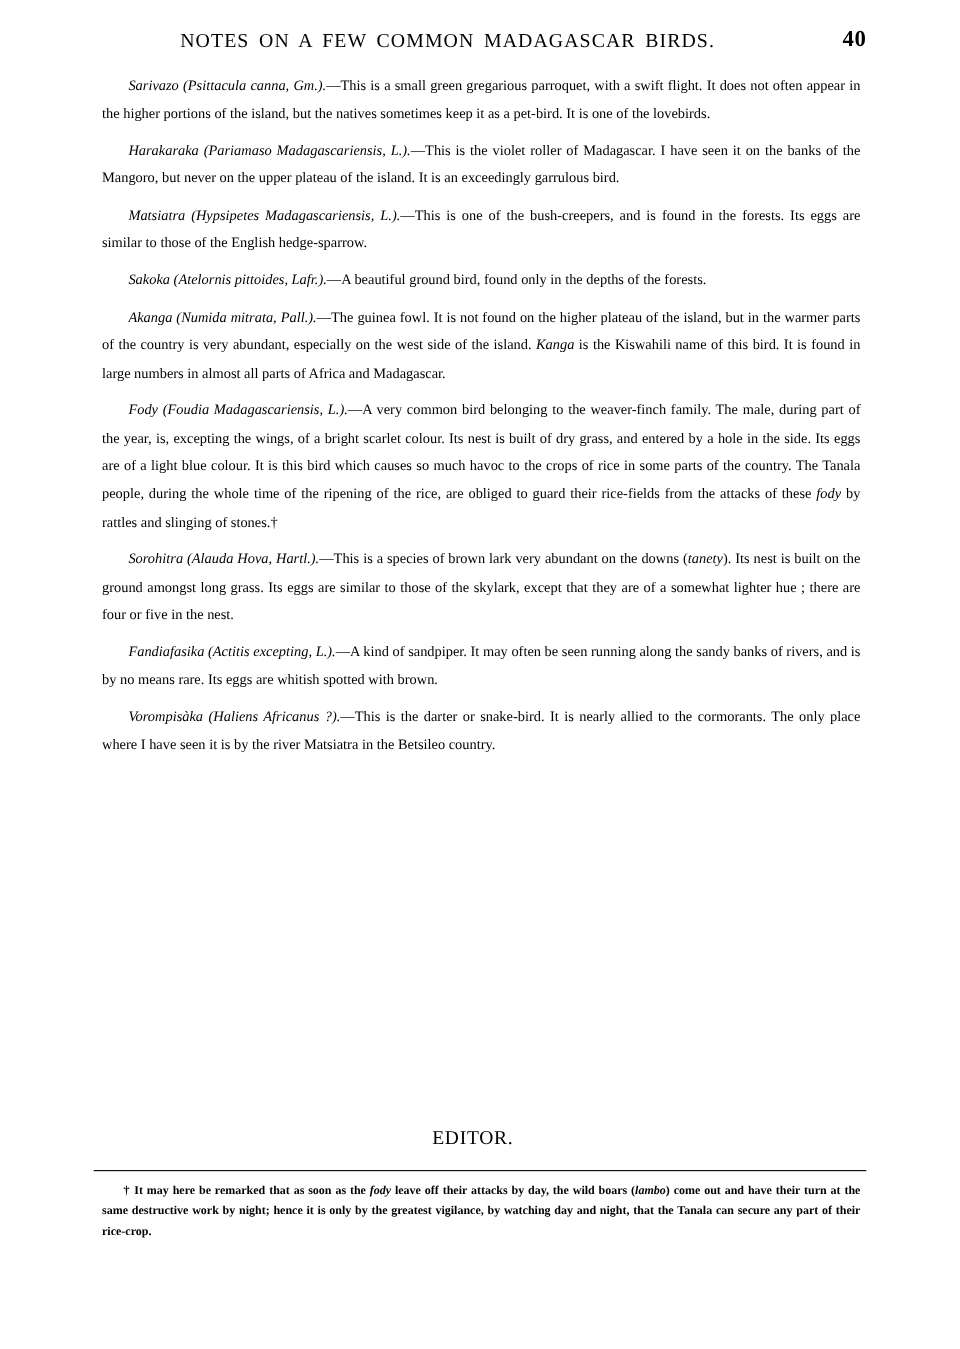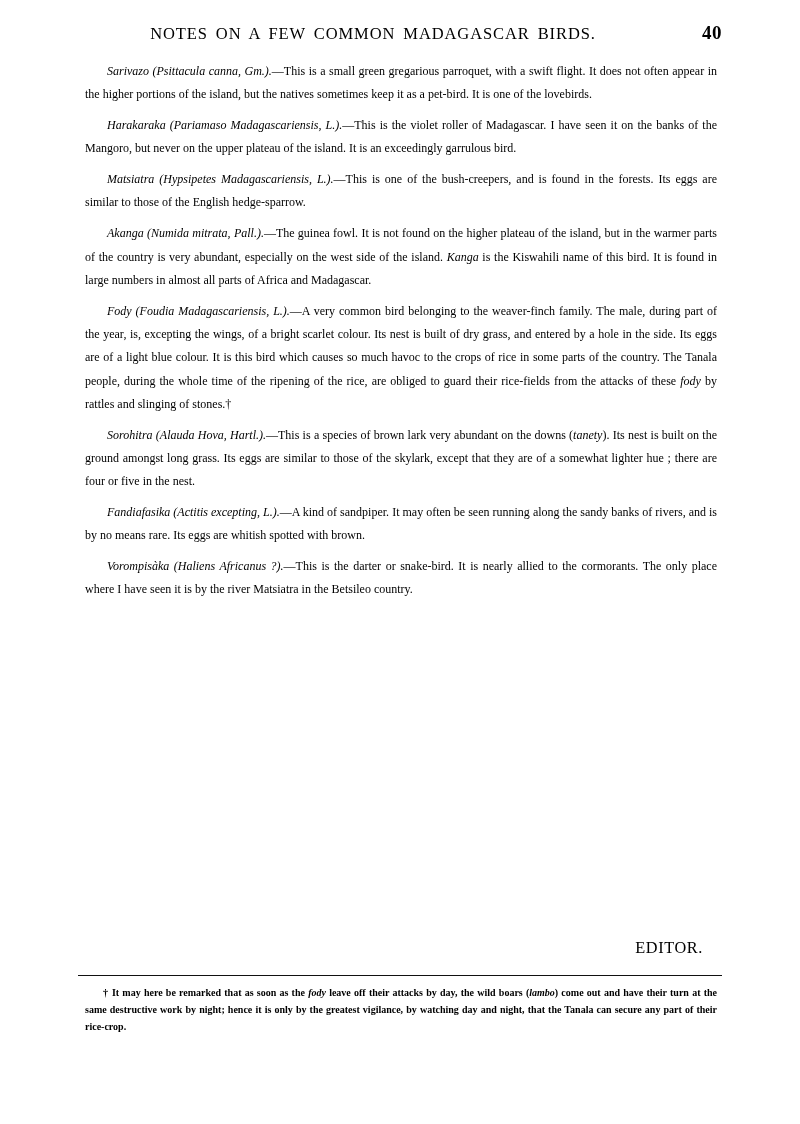--- a/index.html
+++ b/index.html
@@ -72,21 +72,21 @@
   }
   p.para:last-child { margin-bottom: 0; }
   .it { font-style: italic; }
 
   
   .signature {
     position: absolute;
     left: 85px;
     top: 938px;
     width: 632px;
-    text-align: right;
+    text-align: center;
     font-size: 16.3px;
     font-variant: small-caps;
     text-transform: uppercase;
     letter-spacing: 0.6px;
     padding-right: 14px;
     box-sizing: border-box;
   }
 
   
   .fn-rule {
@@ -128,20 +128,21 @@
 
   <div class="textblock">
 
     <p class="para"><span class="it">Sarivazo</span> <span class="it">(Psittacula canna</span><span class="it">, Gm.).</span><span>—This is a small green gregarious parroquet, with a swift flight. It does not often appear in the higher portions of the island, but the natives sometimes keep it as a pet-bird. It is one of the lovebirds.</span></p>
 
     <p class="para"><span class="it">Harakaraka</span> <span class="it">(Pariamaso Madagascariensis</span><span class="it">, L.).</span><span>—This is the violet roller of Madagascar. I have seen it on the banks of the Mangoro, but never on the upper plateau of the island. It is an exceedingly garrulous bird.</span></p>
 
     <p class="para"><span class="it">Matsiatra</span> <span class="it">(Hypsipetes Madagascariensis</span><span class="it">, L.).</span><span>—This is one of the bush-creepers, and is found in the forests. Its eggs are similar to those of the English hedge-sparrow.</span></p>
 
 
+    <p class="para"><span class="it">Sakoka</span> <span class="it">(Atelornis pittoides</span><span class="it">, Lafr.).</span><span>—A beautiful ground bird, found only in the depths of the forests.</span></p>
 
     <p class="para"><span class="it">Akanga</span> <span class="it">(Numida mitrata</span><span class="it">, Pall.).</span><span>—The guinea fowl. It is not found on the higher plateau of the island, but in the warmer parts of the country is very abundant, especially on the west side of the island. </span><span class="it">Kanga</span><span> is the Kiswahili name of this bird. It is found in large numbers in almost all parts of Africa and Madagascar.</span></p>
 
     <p class="para"><span class="it">Fody</span> <span class="it">(Foudia Madagascariensis</span><span class="it">, L.).</span><span>—A very common bird belonging to the weaver-finch family. The male, during part of the year, is, excepting the wings, of a bright scarlet colour. Its nest is built of dry grass, and entered by a hole in the side. Its eggs are of a light blue colour. It is this bird which causes so much havoc to the crops of rice in some parts of the country. The Tanala people, during the whole time of the ripening of the rice, are obliged to guard their rice-fields from the attacks of these </span><span class="it">fody</span><span> by rattles and slinging of stones.†</span></p>
 
     <p class="para"><span class="it">Sorohitra</span> <span class="it">(Alauda Hova</span><span class="it">, Hartl.).</span><span>—This is a species of brown lark very abundant on the downs (</span><span class="it">tanety</span><span>). Its nest is built on the ground amongst long grass. Its eggs are similar to those of the skylark, except that they are of a somewhat lighter hue ; there are four or five in the nest.</span></p>
 
     <p class="para"><span class="it">Fandiafasika</span> <span class="it">(Actitis excepting</span><span class="it">, L.).</span><span>—A kind of sandpiper. It may often be seen running along the sandy banks of rivers, and is by no means rare. Its eggs are whitish spotted with brown.</span></p>
 
     <p class="para"><span class="it">Vorompisàka</span> <span class="it">(Haliens Africanus ?).</span><span class="it"></span><span>—This is the darter or snake-bird. It is nearly allied to the cormorants. The only place where I have seen it is by the river Matsiatra in the Betsileo country.</span></p>

